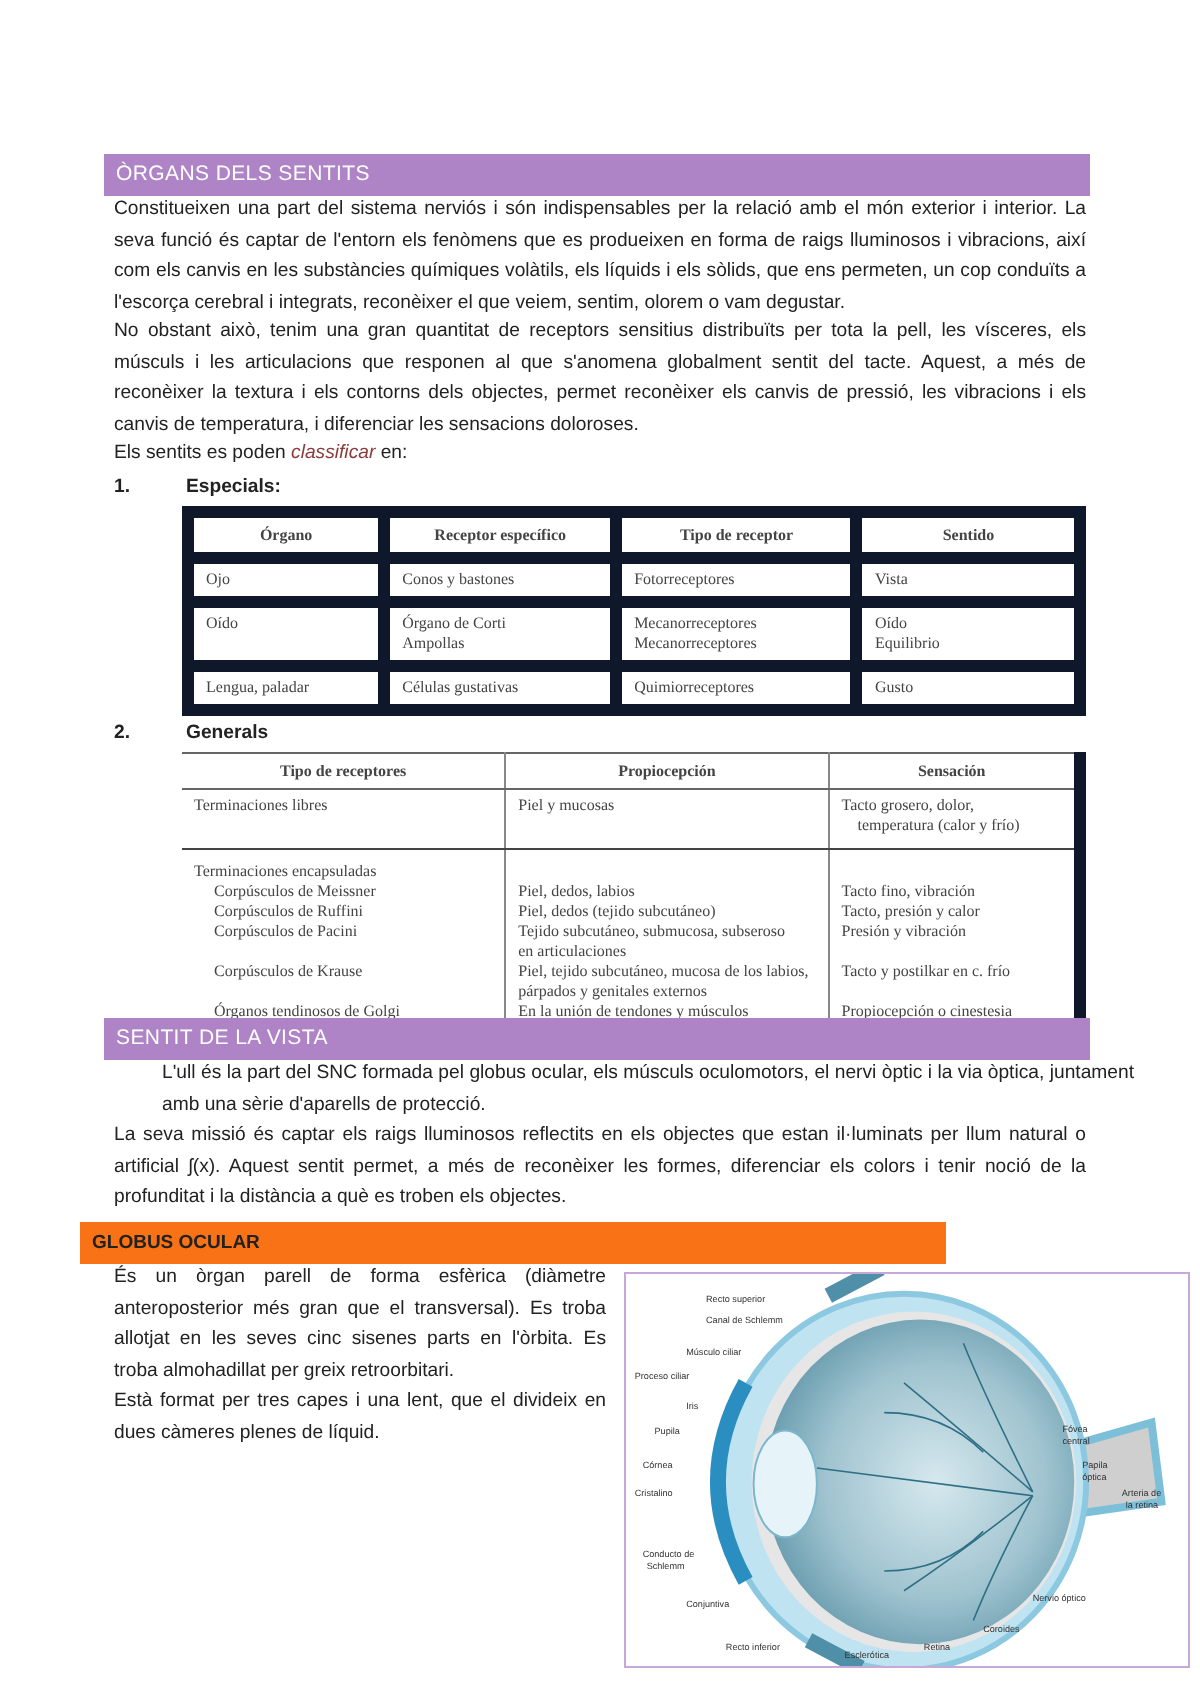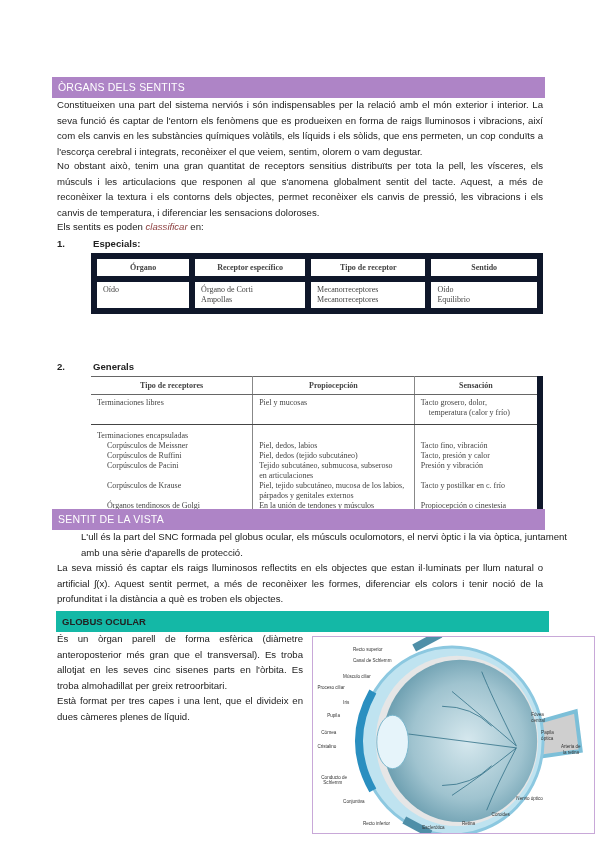--- a/index.html
+++ b/index.html
@@ -5,22 +5,22 @@
   * { box-sizing: border-box; margin: 0; padding: 0; }
   html, body { width: 600px; height: 848px; background: #ffffff; overflow: hidden; }
   body { position: relative; font-family: "Liberation Sans", sans-serif; color: #1a1a1a; }
 
   .section-bar {
     position: absolute; left: 52px; width: 493px; height: 21px;
     background: #ae84c6; color: #ffffff;
     font-size: 10.5px; padding: 4px 6px; letter-spacing: 0.2px;
   }
   .sub-bar {
-    position: absolute; left: 56px; width: 493px; height: 21px;
-    background: #14b8a6; color: #222;
+    position: absolute; left: 40px; width: 433px; height: 21px;
+    background: #f97316; color: #222;
     font-size: 9.5px; font-weight: bold; padding: 5px 6px;
   }
   .para {
     position: absolute; left: 57px; width: 486px;
     font-size: 9.6px; line-height: 15.5px; text-align: justify; color: #222;
   }
   .para em { color: #8a3b3b; font-style: italic; }
   .list-label {
     position: absolute; left: 57px; font-size: 9.6px; font-weight: bold; color: #222;
   }
@@ -72,28 +72,40 @@
 <table class="serif" id="t1">
   <thead>
     <tr>
       <th style="width:22%;">Órgano</th>
       <th style="width:26%;">Receptor específico</th>
       <th style="width:27%;">Tipo de receptor</th>
       <th style="width:25%;">Sentido</th>
     </tr>
   </thead>
   <tbody>
+    <tr class="row">
+      <td>Ojo</td>
+      <td>Conos y bastones</td>
+      <td>Fotorreceptores</td>
+      <td>Vista</td>
+    </tr>
     <tr class="row" style="height:30px;">
       <td>Oído</td>
       <td style="white-space:pre-line;">Órgano de Corti
 Ampollas</td>
       <td style="white-space:pre-line;">Mecanorreceptores
 Mecanorreceptores</td>
       <td style="white-space:pre-line;">Oído
 Equilibrio</td>
+    </tr>
+    <tr class="row">
+      <td>Lengua, paladar</td>
+      <td>Células gustativas</td>
+      <td>Quimiorreceptores</td>
+      <td>Gusto</td>
     </tr>
   </tbody>
 </table>
 
 <div class="list-label" style="top:361px;">
   <span class="num">2.</span><span>Generals</span>
 </div>
 
 <table class="serif" id="t2">
   <thead>

